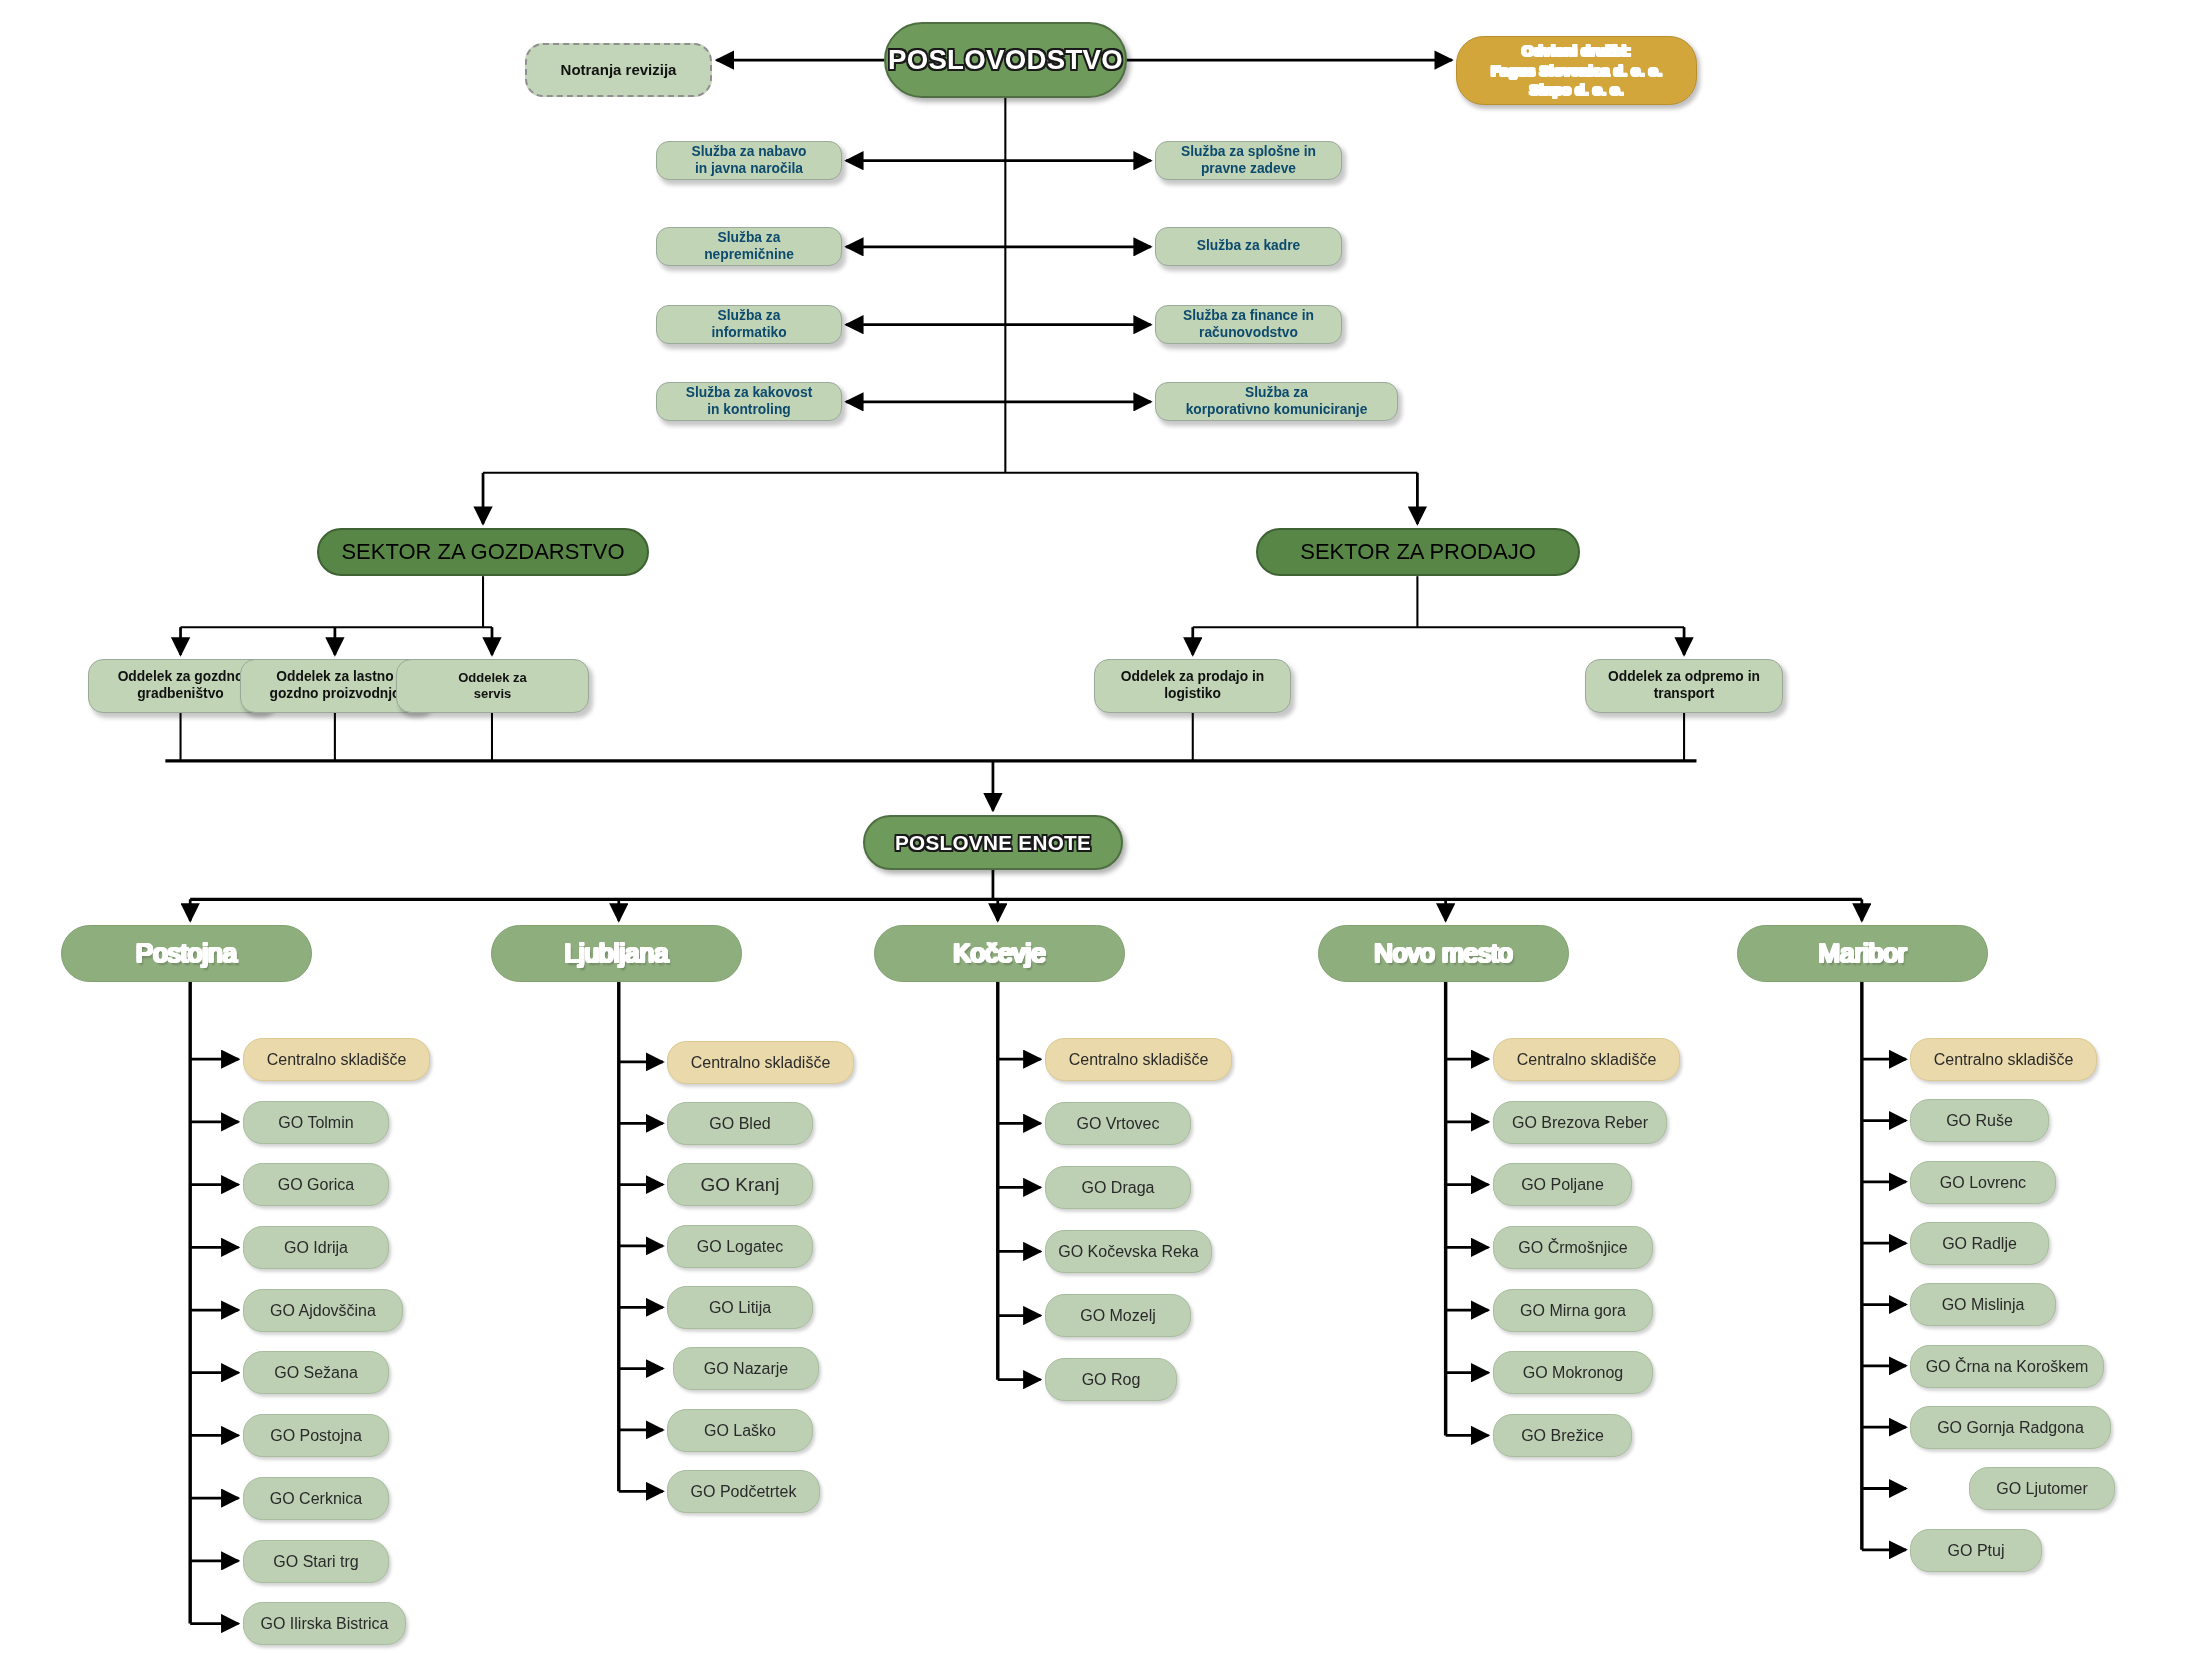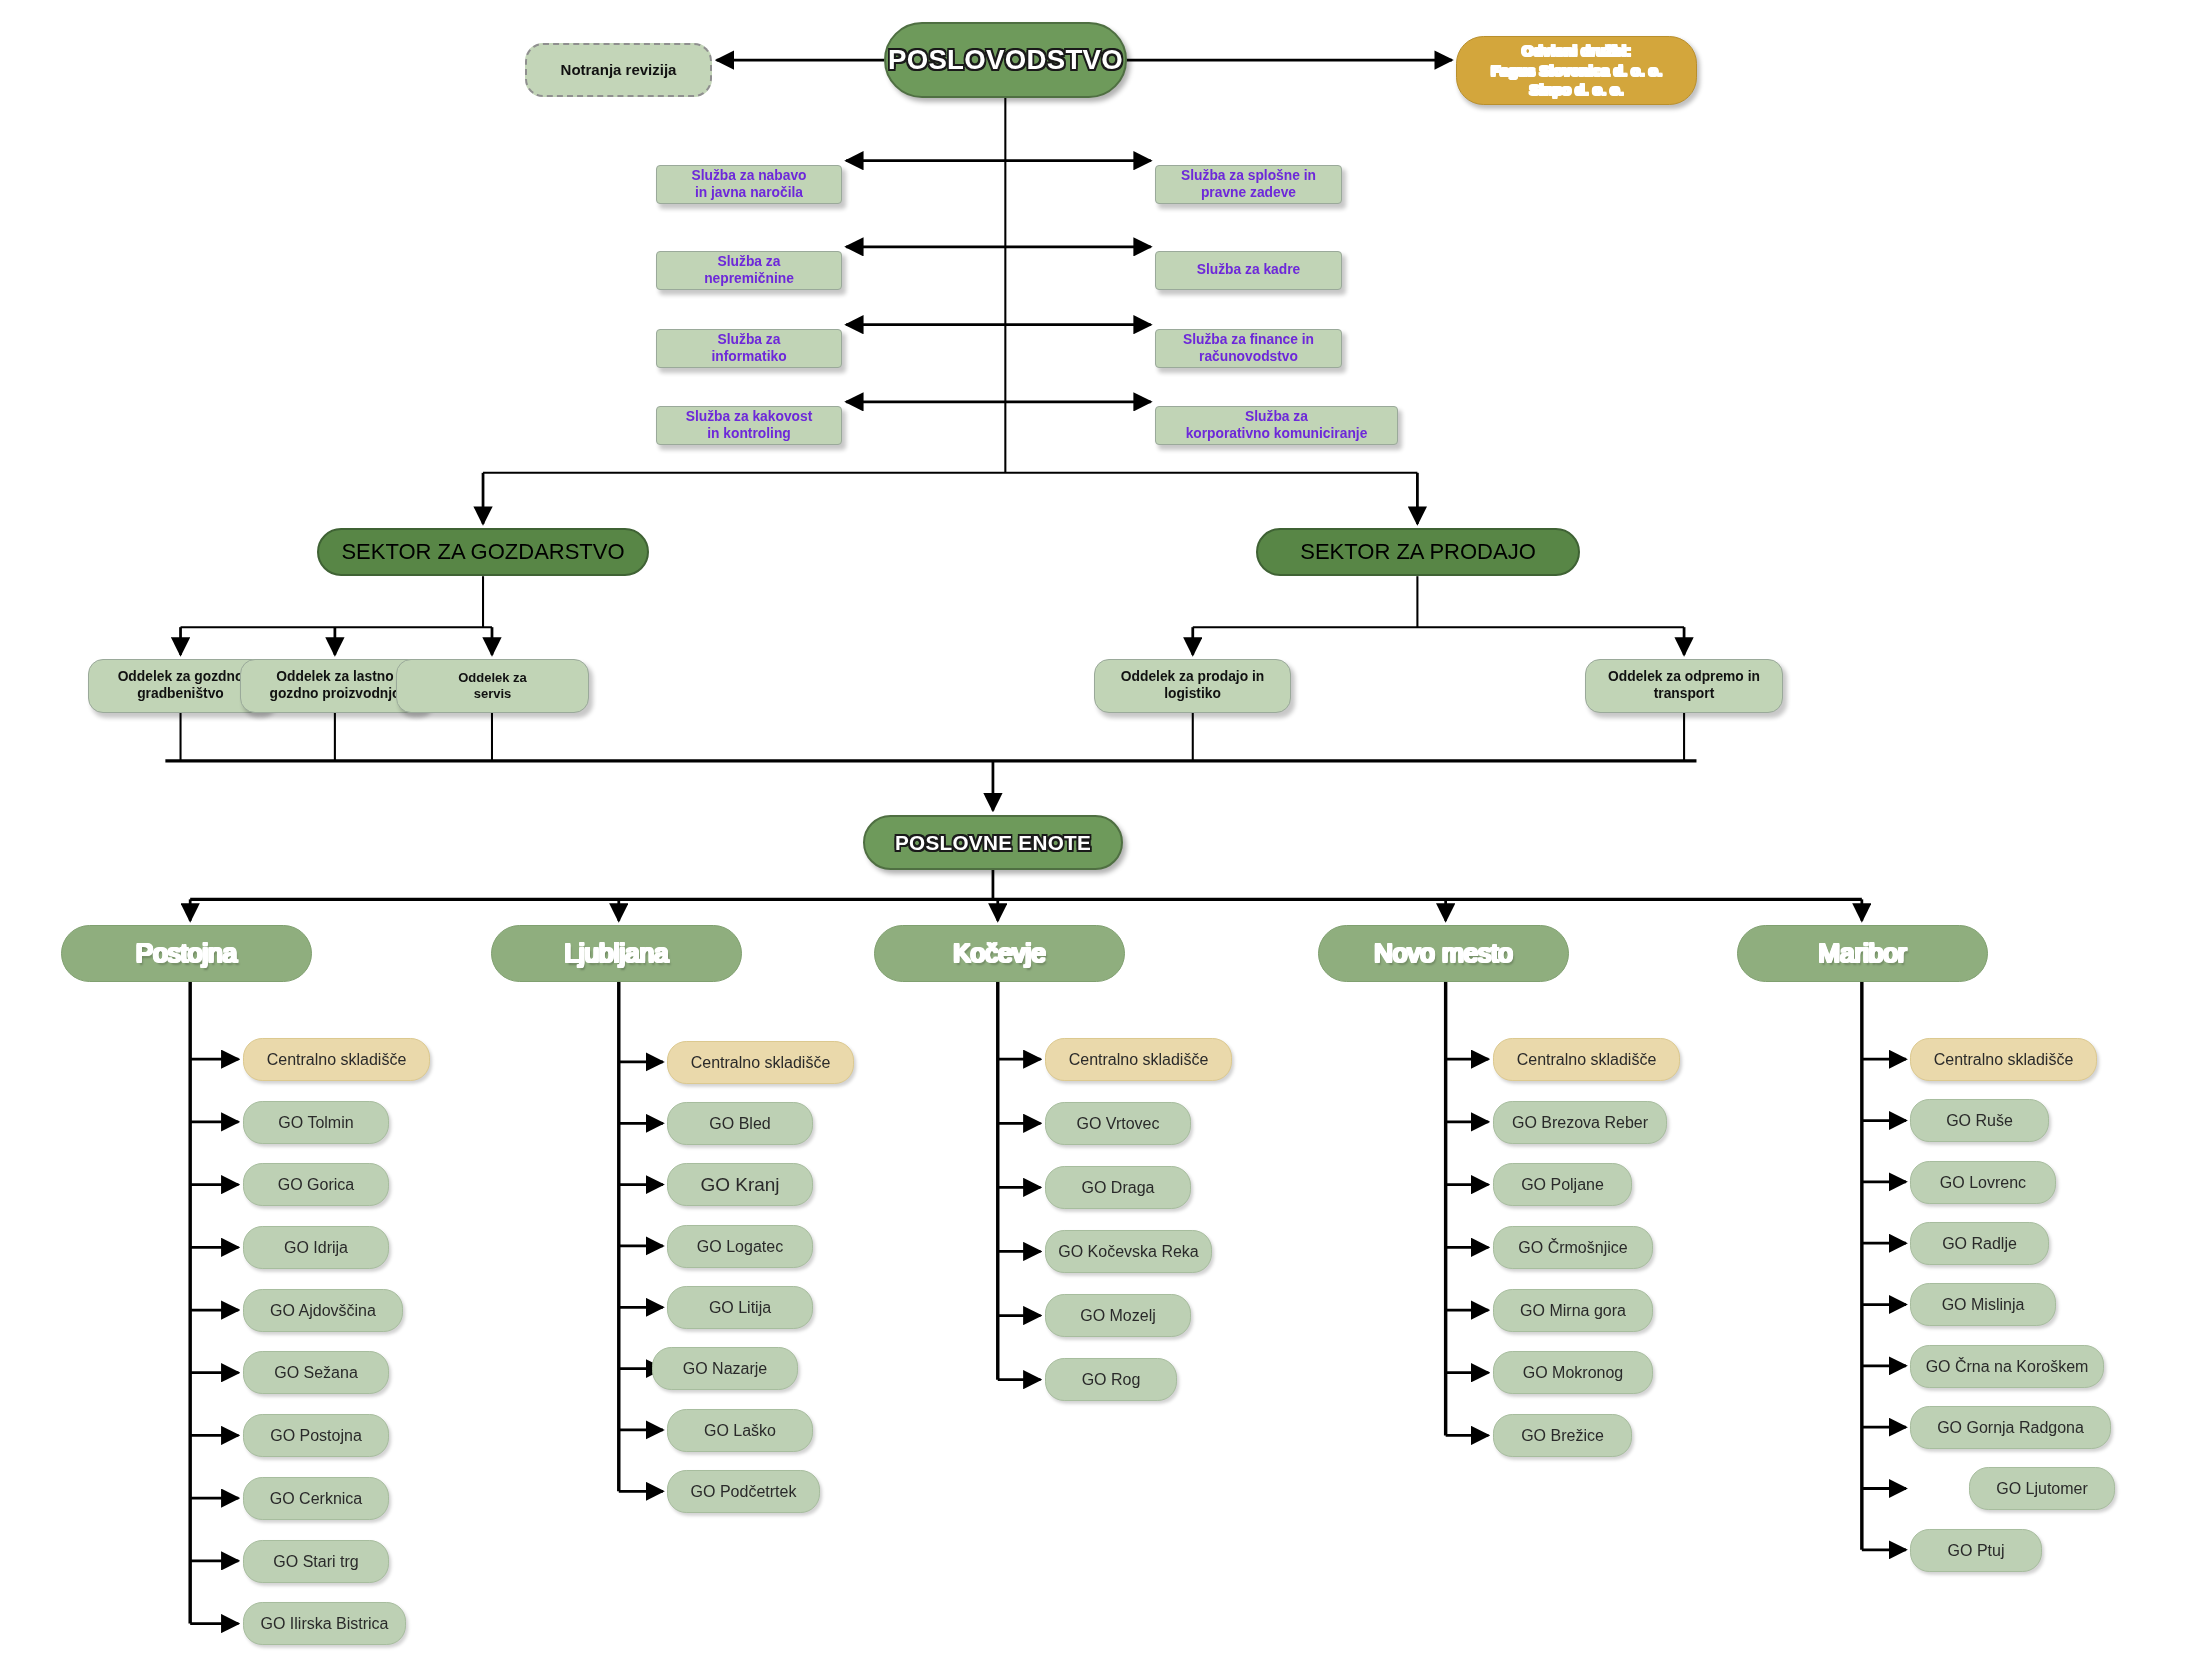--- a/index.html
+++ b/index.html
@@ -49,24 +49,23 @@
     text-shadow:
       -1.4px -1.4px 0 #ffffff, 1.4px -1.4px 0 #ffffff,
       -1.4px  1.4px 0 #ffffff, 1.4px  1.4px 0 #ffffff,
       0 -1.4px 0 #ffffff, 0 1.4px 0 #ffffff,
       -1.4px 0 0 #ffffff, 1.4px 0 0 #ffffff;
     box-shadow:2.8px 3.4px 4.1px rgba(0,0,0,.25);
   }
 
   
   .box-svc{
-    background:#c1d4b6;border:1.4px solid #9aa99a;border-radius:4px;
-    color:#6d28d9;font-weight:bold;
+    background:#c1d4b6;border:1.4px solid #9aa99a;border-radius:13px;
+    color:#0c4a6e;font-weight:bold;
     box-shadow:3.4px 4.1px 4.1px rgba(0,0,0,.22);
-    margin-top:24px;
   }
   .box-dept{
     background:#c1d4b6;border:1.4px solid #9aa99a;border-radius:15px;
     color:#111111;font-weight:bold;
     box-shadow:3.4px 4.1px 4.1px rgba(0,0,0,.22);
   }
 
   
   .box-dashed{
     background:#c3d5b8;border:2.1px dashed #8f8f8f;border-radius:18px;
@@ -295,21 +294,21 @@
       </div>
       <div class="node leaf leaf-green" style="left: 667px; top: 1163px; width: 146px; height: 43px; font-size: 19px;">
         <span style="white-space: pre-line; padding: 0px 6.9px;">GO Kranj</span>
       </div>
       <div class="node leaf leaf-green" style="left: 667px; top: 1225px; width: 146px; height: 43px; font-size: 16px;">
         <span style="white-space: pre-line; padding: 0px 6.9px;">GO Logatec</span>
       </div>
       <div class="node leaf leaf-green" style="left: 667px; top: 1286px; width: 146px; height: 43px; font-size: 16px;">
         <span style="white-space: pre-line; padding: 0px 6.9px;">GO Litija</span>
       </div>
-      <div class="node leaf leaf-green" style="left: 652px; top: 1347px; width: 146px; height: 43px; font-size: 16px;">
+      <div class="node leaf leaf-green" style="left: 673px; top: 1347px; width: 146px; height: 43px; font-size: 16px;">
         <span style="white-space: pre-line; padding: 0px 6.9px;">GO Nazarje</span>
       </div>
       <div class="node leaf leaf-green" style="left: 667px; top: 1409px; width: 146px; height: 43px; font-size: 16px;">
         <span style="white-space: pre-line; padding: 0px 6.9px;">GO Laško</span>
       </div>
       <div class="node leaf leaf-green" style="left: 667px; top: 1470px; width: 153px; height: 43px; font-size: 16px;">
         <span style="white-space: pre-line; padding: 0px 6.9px;">GO Podčetrtek</span>
       </div>
       <div class="node pill-unit" style="left: 874px; top: 925px; width: 251px; height: 57px; font-size: 26px;">
         <span style="white-space: pre-line; padding: 0px 6.9px;">Kočevje</span>

